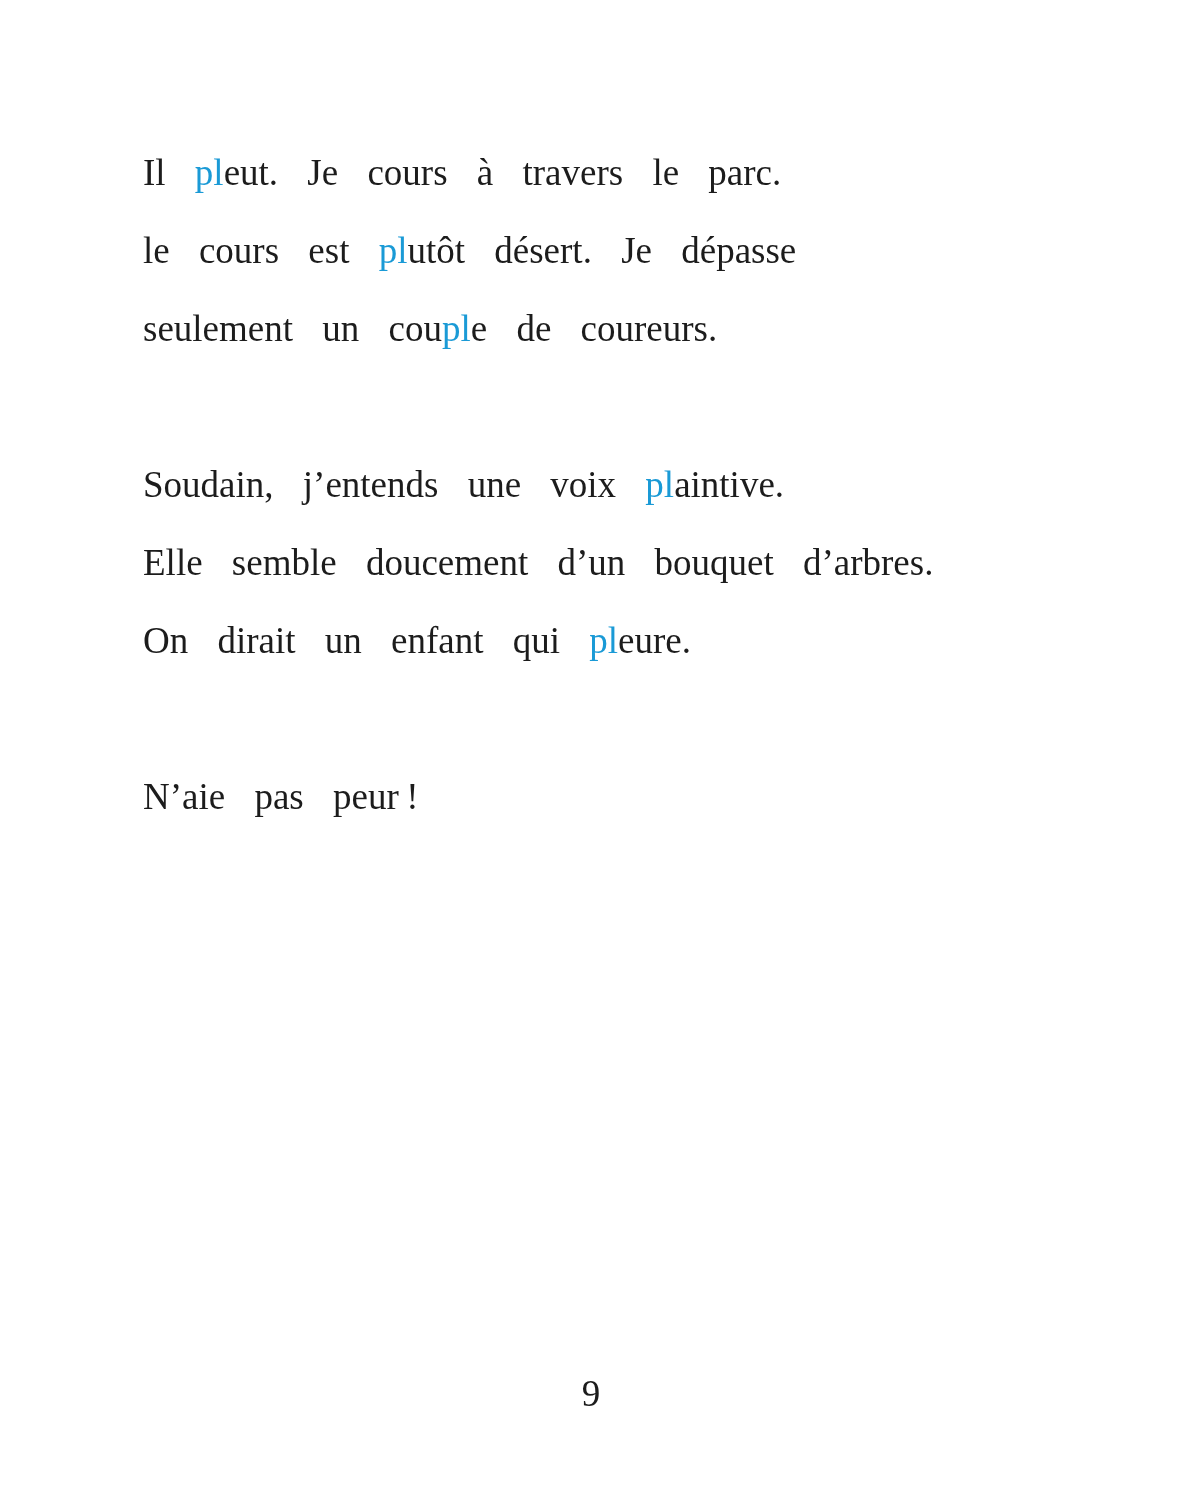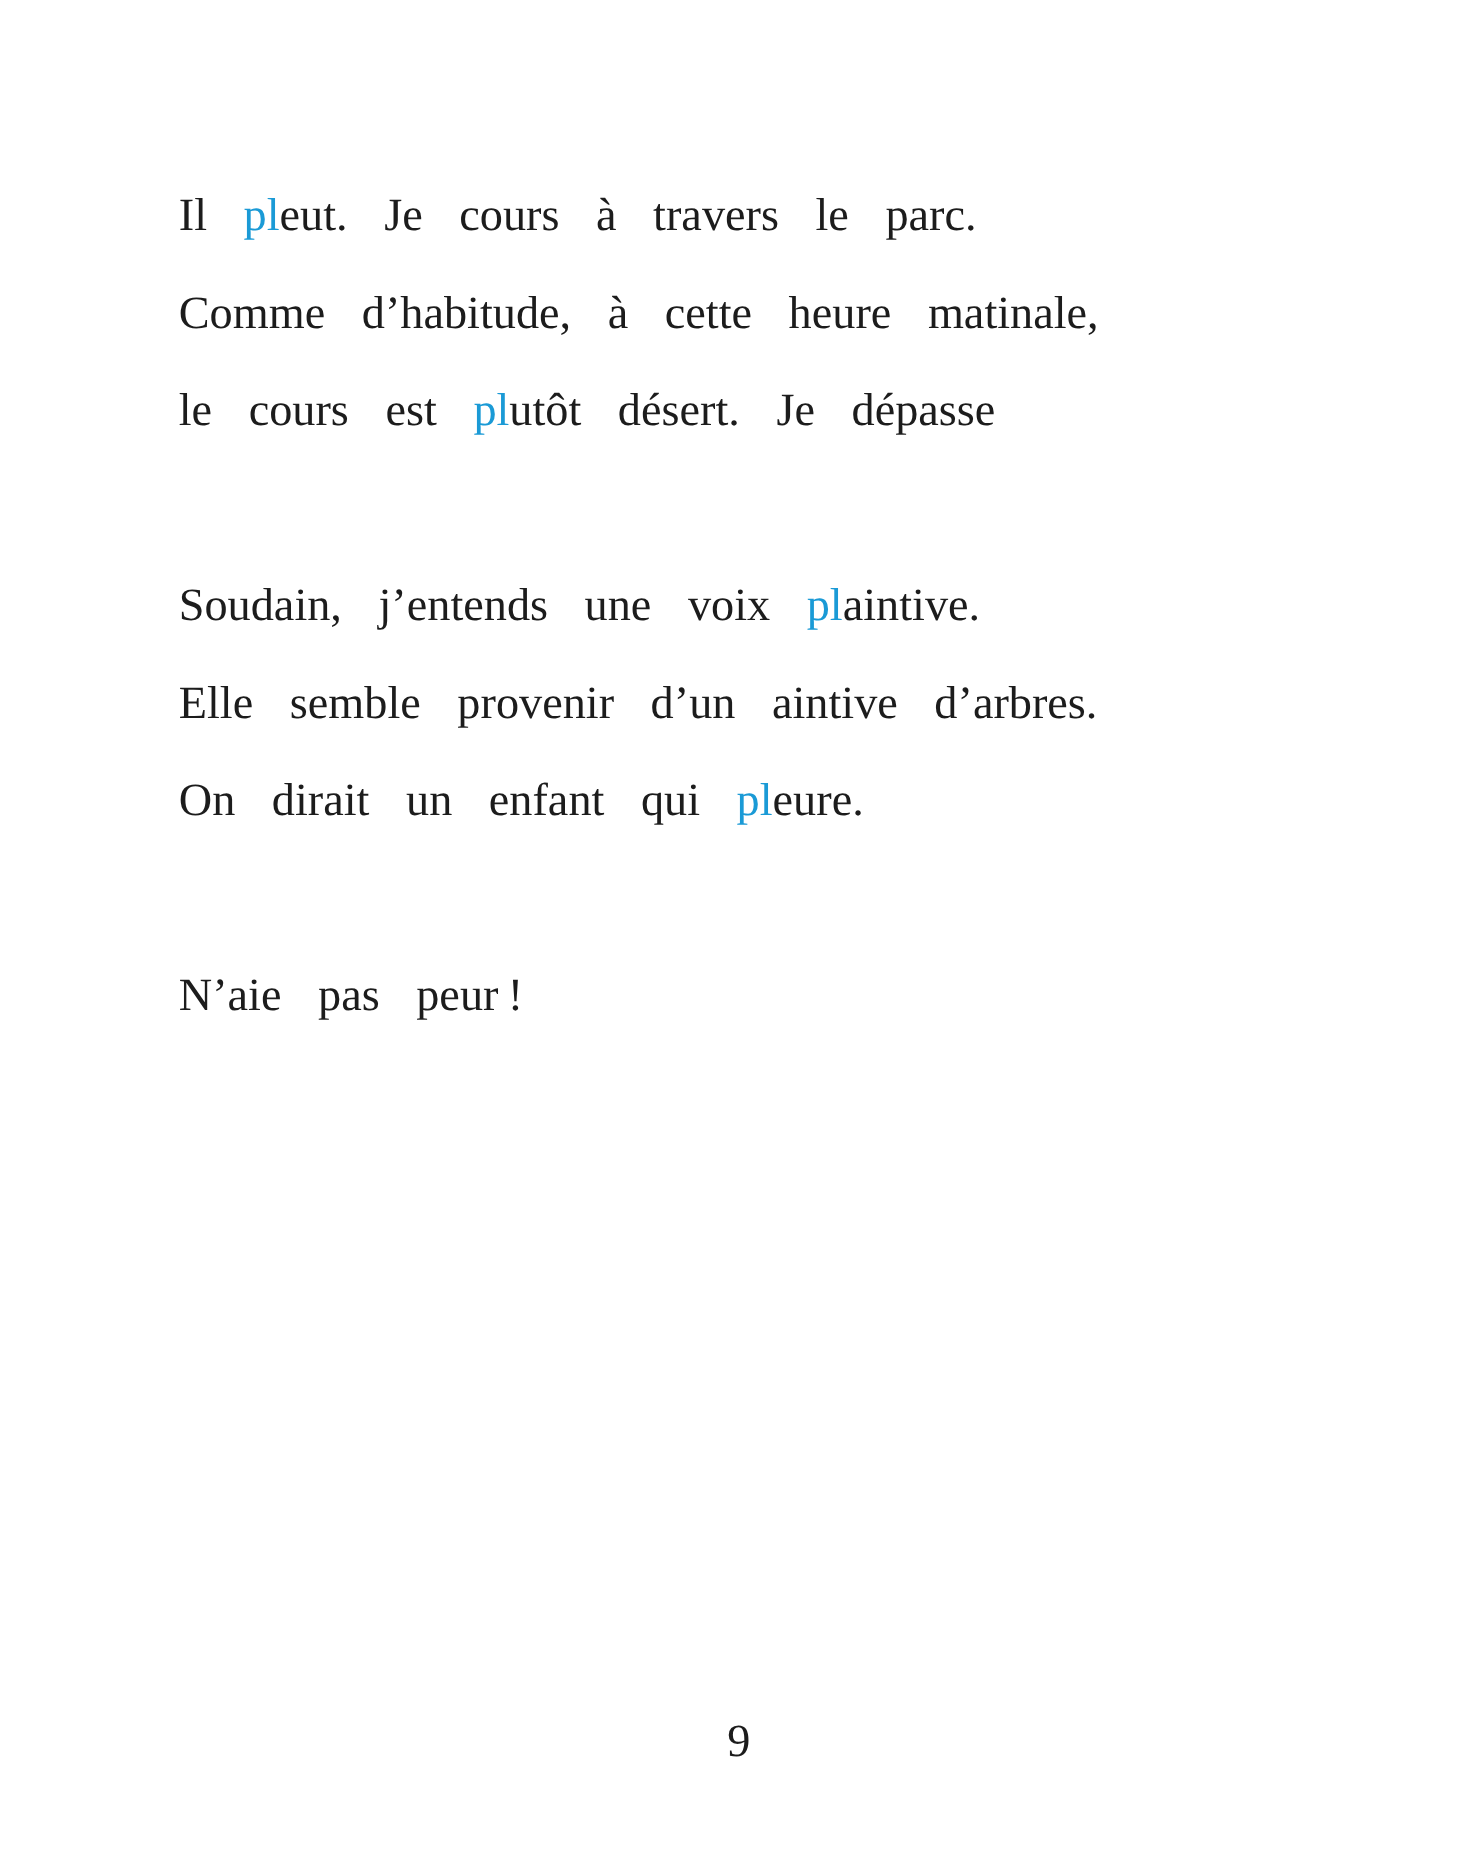--- a/index.html
+++ b/index.html
@@ -49,26 +49,26 @@
     color: var(--text-color, #1c1c1c);
   }
 </style>
 </head>
 <body>
 
 <div class="book-page">
   <div class="story-text">
       <div class="paragraph">
         <div class="line"><span>Il </span><span class="hl">pl</span><span>eut. Je cours à travers le parc.</span></div>
-        <div class="line"><span>Comme d’habitude, à cette heure matinale,</span></div>
         <div class="line"><span>le cours est </span><span class="hl">pl</span><span>utôt désert. Je dépasse</span></div>
+        <div class="line"><span>seulement un cou</span><span class="hl">pl</span><span>e de coureurs.</span></div>
       </div>
       <div class="paragraph">
         <div class="line"><span>Soudain, j’entends une voix </span><span class="hl">pl</span><span>aintive.</span></div>
-        <div class="line"><span>Elle semble provenir d’un aintive d’arbres.</span></div>
+        <div class="line"><span>Elle semble doucement d’un bouquet d’arbres.</span></div>
         <div class="line"><span>On dirait un enfant qui </span><span class="hl">pl</span><span>eure.</span></div>
       </div>
       <div class="paragraph">
         <div class="line"><span>N’aie pas peur !</span></div>
       </div>
     </div>
   <div class="page-number">9</div>
 </div>
 
 </body></html>

